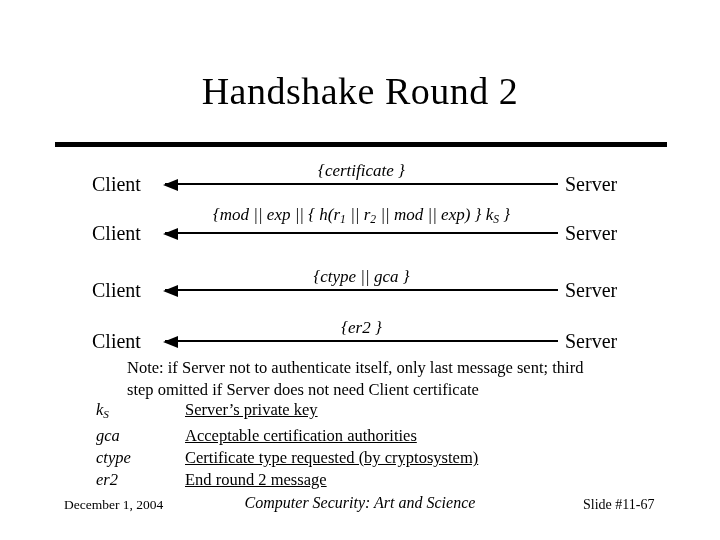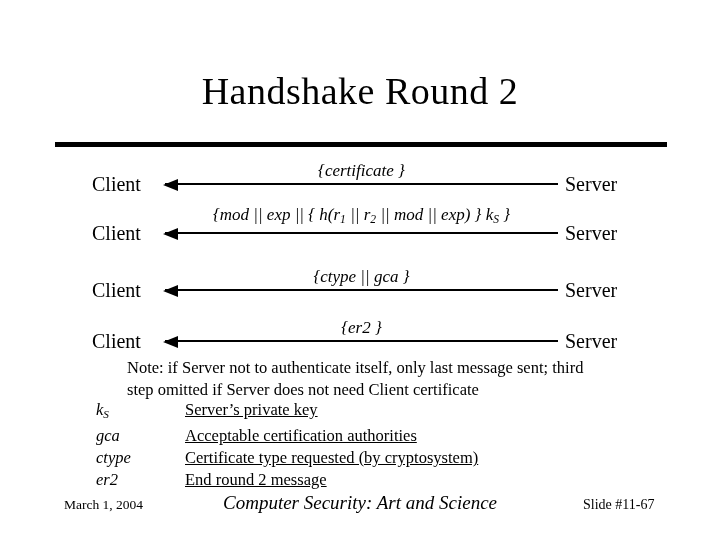--- a/index.html
+++ b/index.html
@@ -20,21 +20,21 @@
   .msg-label{position:absolute;left:0;bottom:3px;width:100%;text-align:center;
              font-size:17px;font-style:italic;white-space:nowrap;line-height:18px;}
   .sub{font-size:0.68em;vertical-align:-0.24em;}
   .note{position:absolute;left:100px;top:357px;width:580px;font-size:16.5px;
         line-height:21.5px;white-space:pre-line;margin-left:27px;}
   .defs{position:absolute;left:96px;top:399px;font-size:16.5px;line-height:21.7px;text-decoration:underline;}
   .def-row{white-space:nowrap;}
   .term{display:inline-block;width:89px;font-style:italic;}
   .footer-date{position:absolute;left:64px;top:497px;font-size:13.5px;}
   .footer-center{position:absolute;left:0;top:495px;width:720px;text-align:center;
-                 font-size:19px;line-height:15.5px;}
+                 font-size:16px;line-height:15.5px;}
   .footer-book{font-style:italic;}
   .footer-slide{position:absolute;left:583px;top:497px;font-size:14px;}
 </style>
 </head>
 <body>
 
 <div class="slide">
 
   <h1 class="title">Handshake Round 2</h1>
   <div class="divider"></div>
@@ -86,19 +86,19 @@
       <span class="term"><span>gca</span></span><span class="def">Acceptable certification authorities</span>
     </div>
     <div class="def-row">
       <span class="term"><span>ctype</span></span><span class="def">Certificate type requested (by cryptosystem)</span>
     </div>
     <div class="def-row">
       <span class="term"><span>er2</span></span><span class="def">End round 2 message</span>
     </div>
   </div>
 
-  <div class="footer-date">March 1, 2004</div>
+  <div class="footer-date">December 1, 2004</div>
   <div class="footer-center">
     <div class="footer-book">Computer Security: Art and Science</div>
   </div>
   <div class="footer-slide">Slide #11-67</div>
 
 </div>
 
 </body></html>

